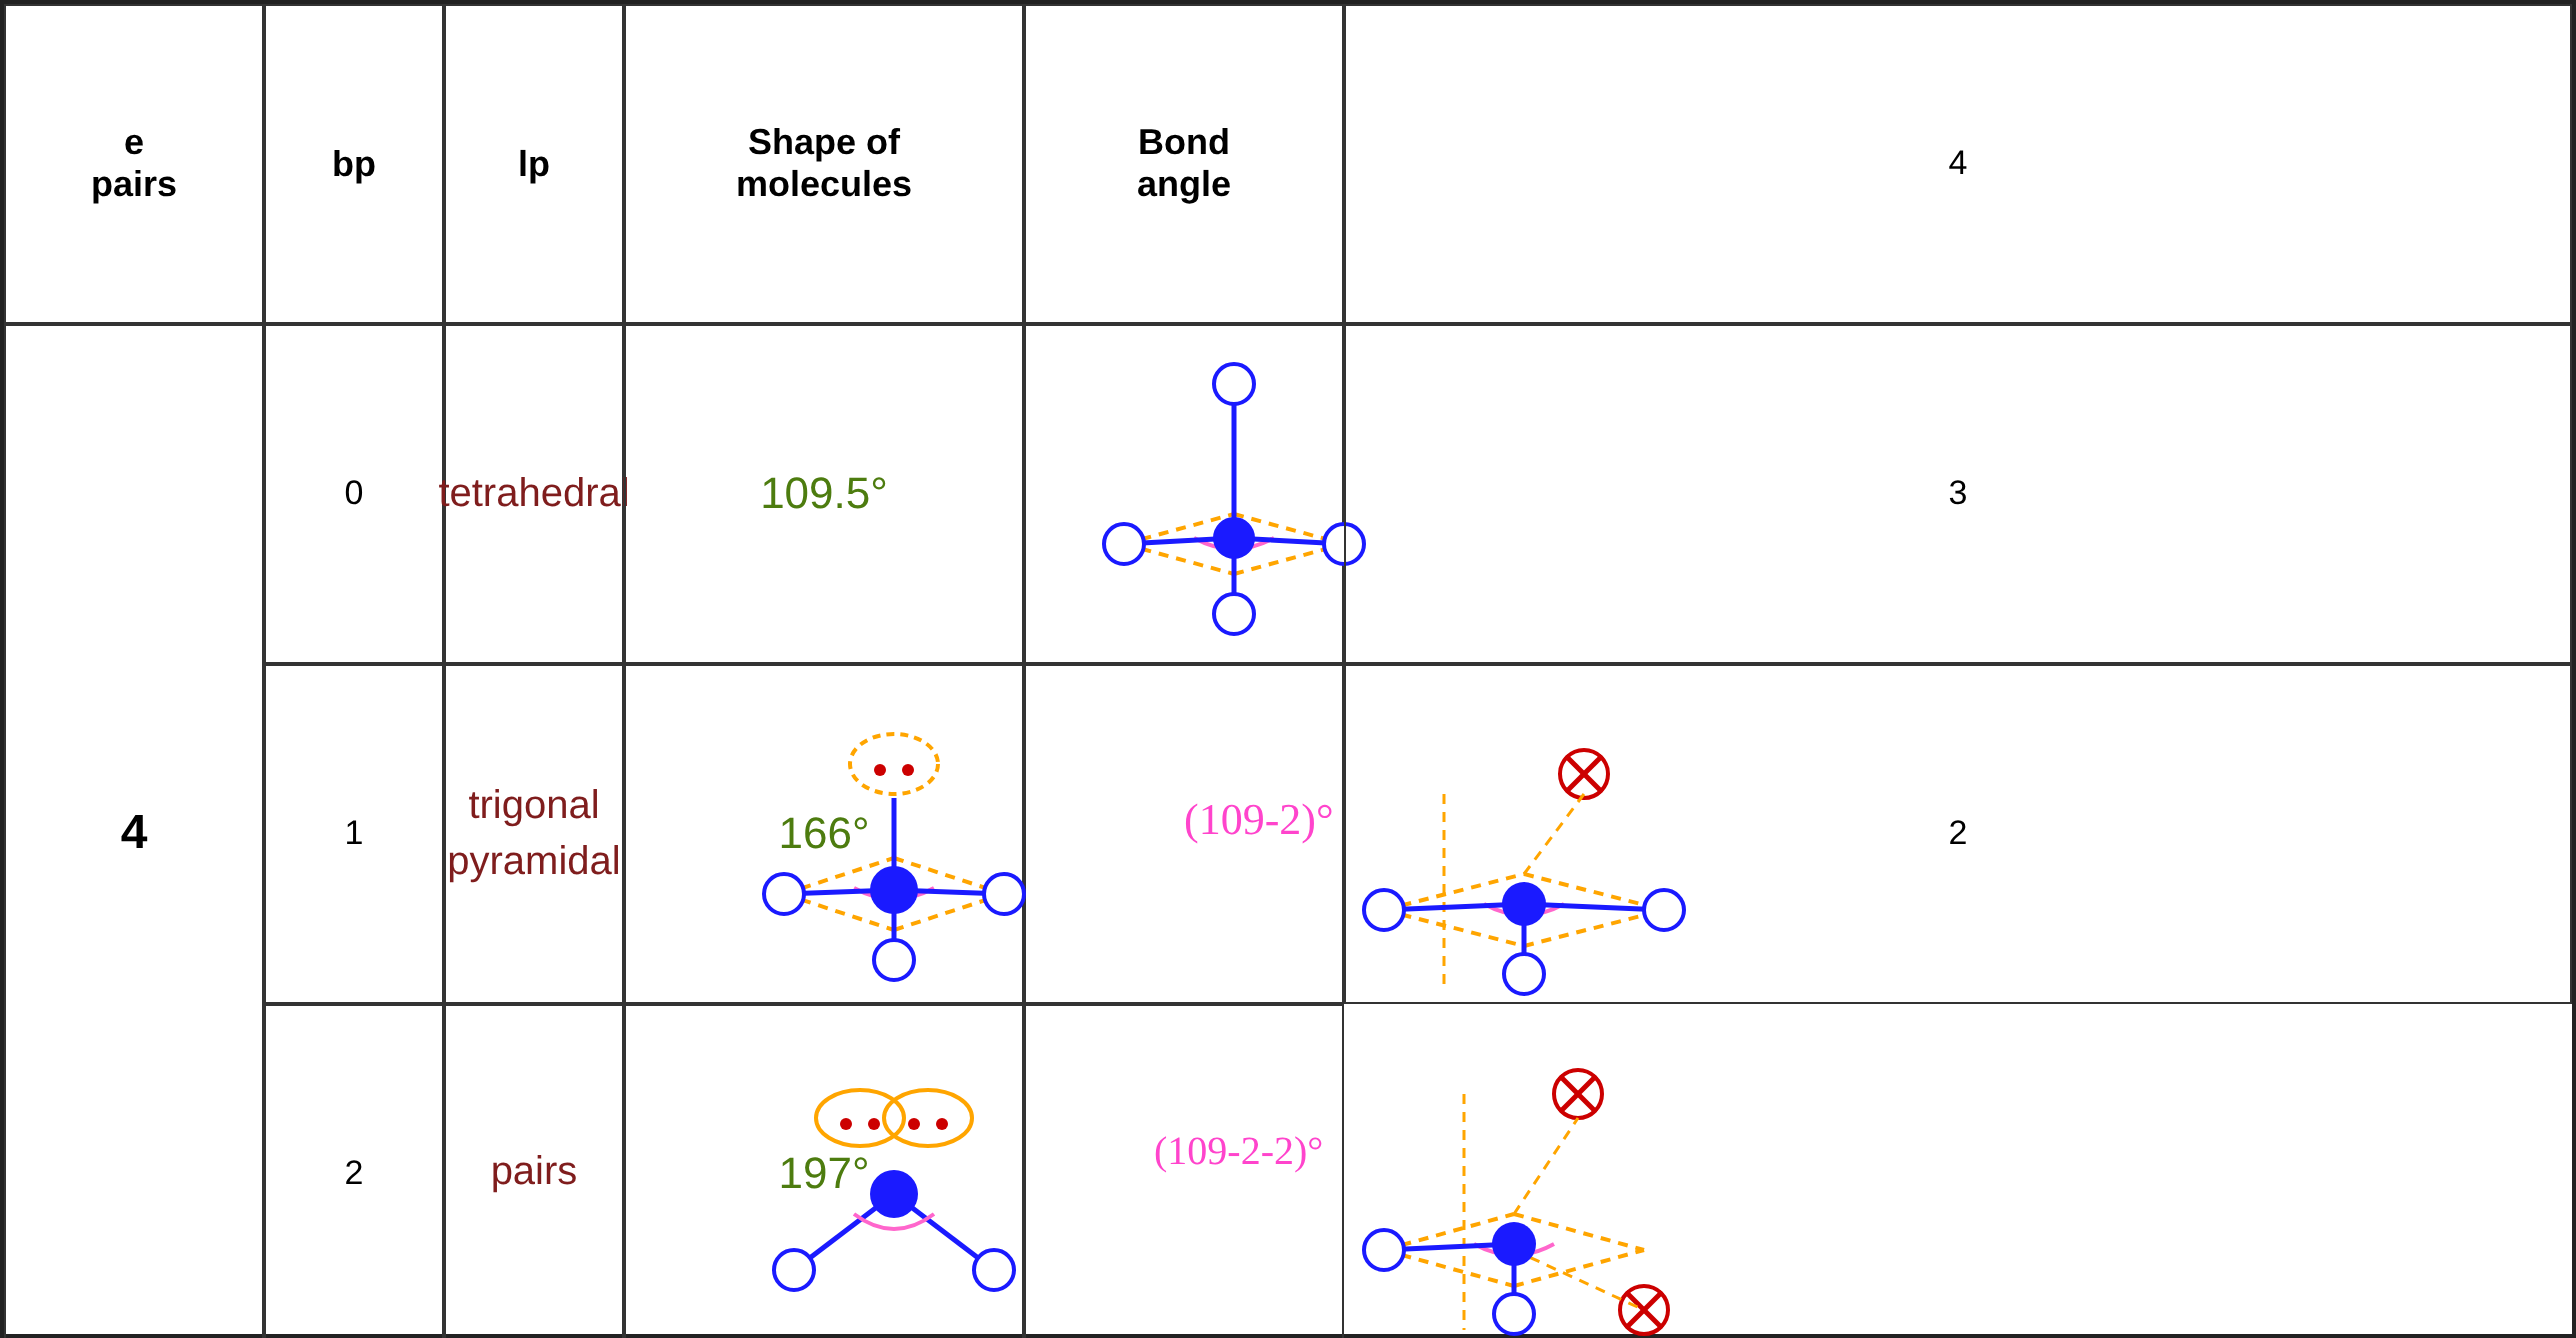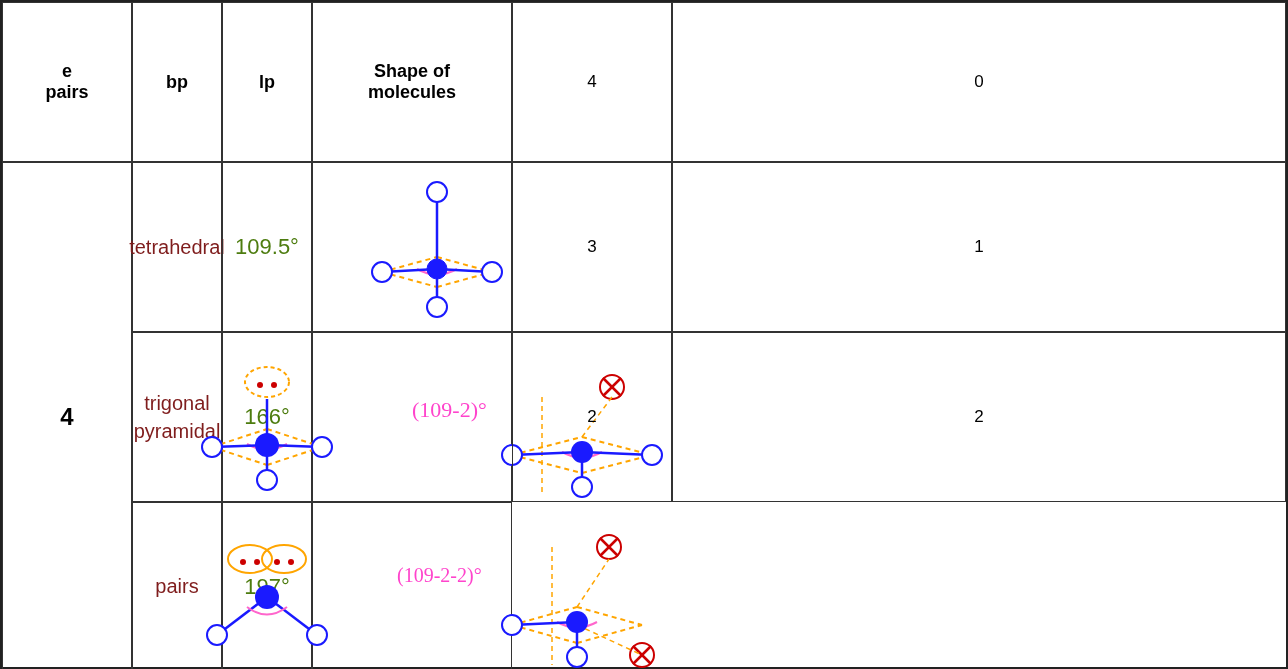--- a/index.html
+++ b/index.html
@@ -72,20 +72,24 @@
   <div class="cell header-cell">
     <span>bp</span>
   </div>
   <div class="cell header-cell">
     <span>lp</span>
   </div>
   <div class="cell header-cell">
     <span style="white-space:pre-line;">Shape of
 molecules</span>
   </div>
+  <div class="cell header-cell">
+    <span style="white-space:pre-line;">Bond
+angle</span>
+  </div>
 
   <div class="cell e-pairs-cell">
     <span style="font-size:24px;font-weight:bold;">4</span>
   </div>
 
   <div class="cell data-cell">
     <span>4</span>
   </div>
   <div class="cell data-cell">
     <span>0</span>

